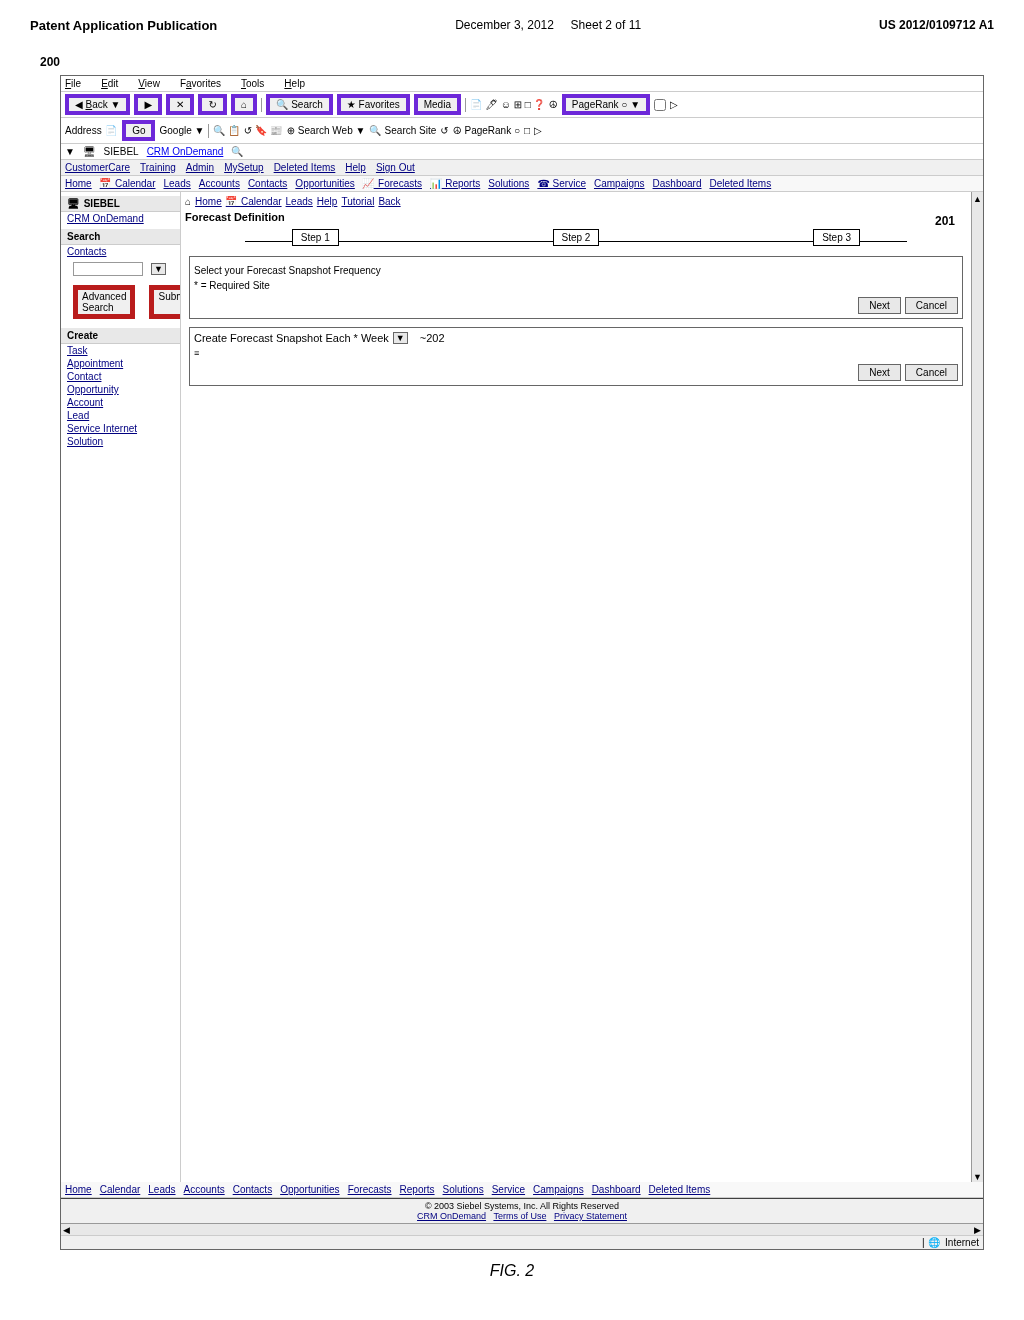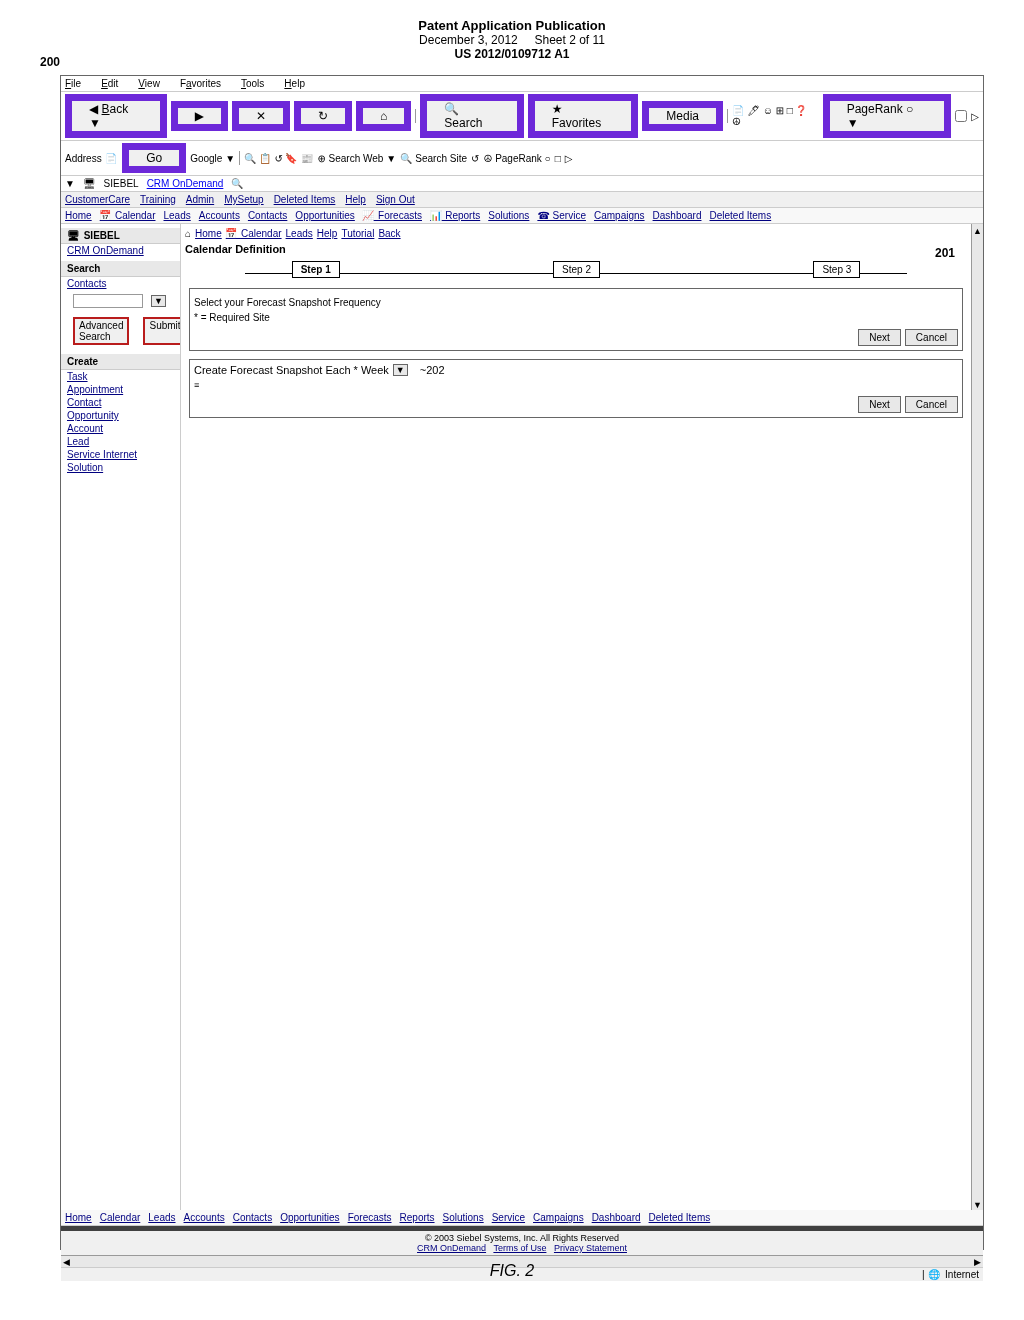--- a/index.html
+++ b/index.html
@@ -10,23 +10,22 @@
       font-family: Arial, sans-serif;
       font-size: 11px;
       overflow: hidden;
       position: relative;
     }
 
     
     .page-header {
       display: flex;
       justify-content: space-between;
-      align-items: center;
+      align-items: flex-start;
       padding: 18px 30px 0 30px;
-      flex-direction: column;
     }
     .header-left {
       font-weight: bold;
       font-size: 13px;
     }
     .header-center {
       font-size: 12px;
       text-align: center;
     }
     .header-right {
@@ -161,21 +160,21 @@
       font-size: 10px;
       color: #000080;
       text-decoration: underline;
       cursor: pointer;
     }
 
     .sidebar-button {
       margin: 3px 6px;
       padding: 1px 4px;
       font-size: 10px;
-      border: 2px solid #b91c1c;
+      border: 5px solid #b91c1c;
       background: #f0f0f0;
       cursor: pointer;
       display: inline-block;
     }
 
     .sidebar-input {
       margin: 2px 6px;
       width: calc(100% - 12px);
       font-size: 9px;
       border: 1px solid #999;
@@ -224,21 +223,21 @@
       justify-content: space-around;
       margin-bottom: 8px;
       font-size: 10px;
     }
 
     .wizard-step {
       padding: 2px 8px;
     }
 
     .wizard-step.active {
-      font-weight: bold;
+      font-weight: normal;
     }
 
     .wizard-form {
       margin: 4px 0;
       font-size: 10px;
     }
 
     .wizard-form-row {
       display: flex;
       align-items: center;
@@ -289,21 +288,21 @@
     }
 
     .app-navbar a {
       color: #000080;
       text-decoration: underline;
       font-size: 10px;
     }
 
     
     .app-footer {
-      border-top: 5px solid #404040;
+      border-top: 1px solid #404040;
       padding: 2px 4px;
       font-size: 9px;
       text-align: center;
       background: #f0f0f0;
     }
 
     .app-footer a {
       color: #000080;
       text-decoration: underline;
     }
@@ -313,23 +312,23 @@
       border-top: 1px solid #ccc;
       padding: 1px 4px;
       font-size: 10px;
       display: flex;
       justify-content: space-between;
       align-items: center;
       background: #f0f0f0;
     }
 
     .toolbar-btn {
-      padding: 1px 17px;
-      font-size: 12px;
-      border: 7px solid #6d28d9;
+      padding: 1px 6px;
+      font-size: 10px;
+      border: 4px solid #6d28d9;
       background: #f0f0f0;
       cursor: pointer;
     }
 
     .toolbar-sep {
       border-left: 1px solid #999;
       height: 14px;
     }
 
     .checkbox-small {
@@ -512,21 +511,21 @@
             <div class="breadcrumb">
               <span>⌂</span>
               <a href="#">Home</a>
               <a href="#">📅 <span>Calendar</span></a>
               <a href="#">Leads</a>
               <a href="#">Help</a>
               <a href="#">Tutorial</a>
               <a href="#">Back</a>
             </div>
 
-            <div style="font-size:11px; font-weight:bold; margin-bottom:6px;">Calendar Definition</div>
+            <div style="font-size:11px; font-weight:bold; margin-bottom:6px;">Forecast Definition</div>
 
             <div style="position:relative;">
 
               <div class="ref-201" style="position:absolute; top:-15px; right: 12px; font-size:12px; font-weight:bold;">201</div>
 
               <div style="position:absolute; top:12px; left:60px; right:60px; height:1px; background:#000;"></div>
 
               <div class="wizard-steps" style="margin-bottom:10px; position:relative;">
                 <div class="wizard-step active" style="border:1px solid #000; background:#fff; padding:2px 8px;">Step 1</div>
                 <div class="wizard-step" style="border:1px solid #000; background:#fff; padding:2px 8px;">Step 2</div>

